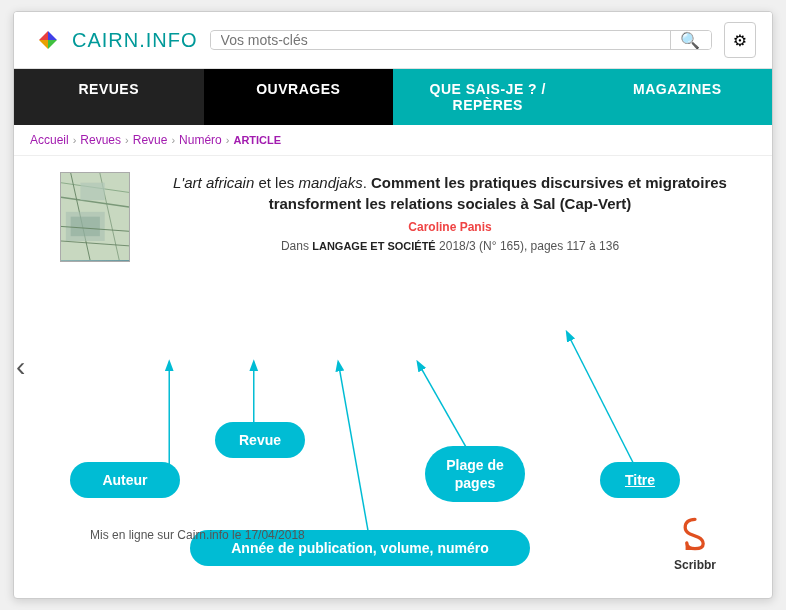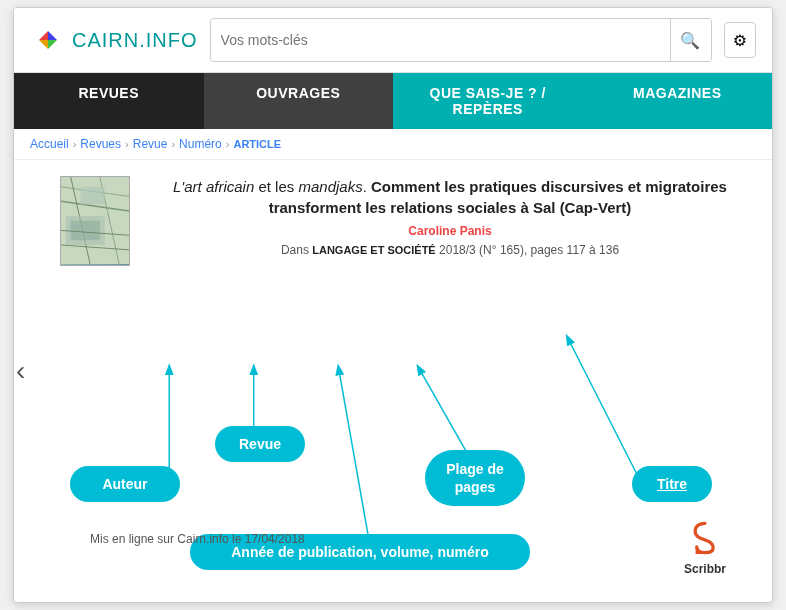--- a/index.html
+++ b/index.html
@@ -47,21 +47,21 @@
       font-weight: normal;
     }
 
     .search-bar {
       flex: 1;
       display: flex;
       align-items: center;
       border: 1px solid #ccc;
       border-radius: 4px;
       overflow: hidden;
-      height: 44px;
+      height: 20px;
     }
 
     .search-input {
       flex: 1;
       border: none;
       outline: none;
       padding: 0 10px;
       font-size: 14px;
       color: #999;
     }
@@ -105,21 +105,21 @@
       letter-spacing: 0.5px;
     }
 
     .nav-item-revues {
       background: #222;
       color: #fff;
       text-transform: uppercase;
     }
 
     .nav-item-ouvrages {
-      background: #404040;
+      background: #000000;
       color: #fff;
       text-transform: uppercase;
     }
 
     .nav-item-qsj {
       background: #00b0b0;
       color: #fff;
       text-transform: uppercase;
     }
 
@@ -139,21 +139,21 @@
       gap: 4px;
       border-bottom: 1px solid #eee;
     }
 
     .breadcrumb-sep {
       color: #999;
       font-size: 11px;
     }
 
     .breadcrumb-item {
-      color: #3b82f6;
+      color: #a21caf;
     }
 
     .breadcrumb-item-active {
       font-weight: bold;
       text-transform: uppercase;
       font-size: 11px;
     }
 
     
     .main {
@@ -283,21 +283,21 @@
       left: 395px;
       top: 174px;
       min-width: 100px;
       white-space: normal;
       line-height: 1.3;
       text-align: center;
       padding: 10px 14px;
     }
 
     .bubble-titre {
-      left: 602px;
+      left: 570px;
       top: 190px;
       min-width: 80px;
       text-decoration: underline;
     }
 
     .bubble-annee {
       left: 160px;
       top: 258px;
       min-width: 340px;
       text-align: center;
@@ -314,21 +314,21 @@
 
     .online-info .doi-link {
       color: #1a73e8;
       text-decoration: underline;
     }
 
     
     .scribbr {
       position: absolute;
       bottom: 10px;
-      right: 30px;
+      right: 40px;
       text-align: center;
     }
 
     .scribbr-icon {
       width: 36px;
       height: 36px;
       margin: 0 auto 2px;
     }
 
     .scribbr-text {

